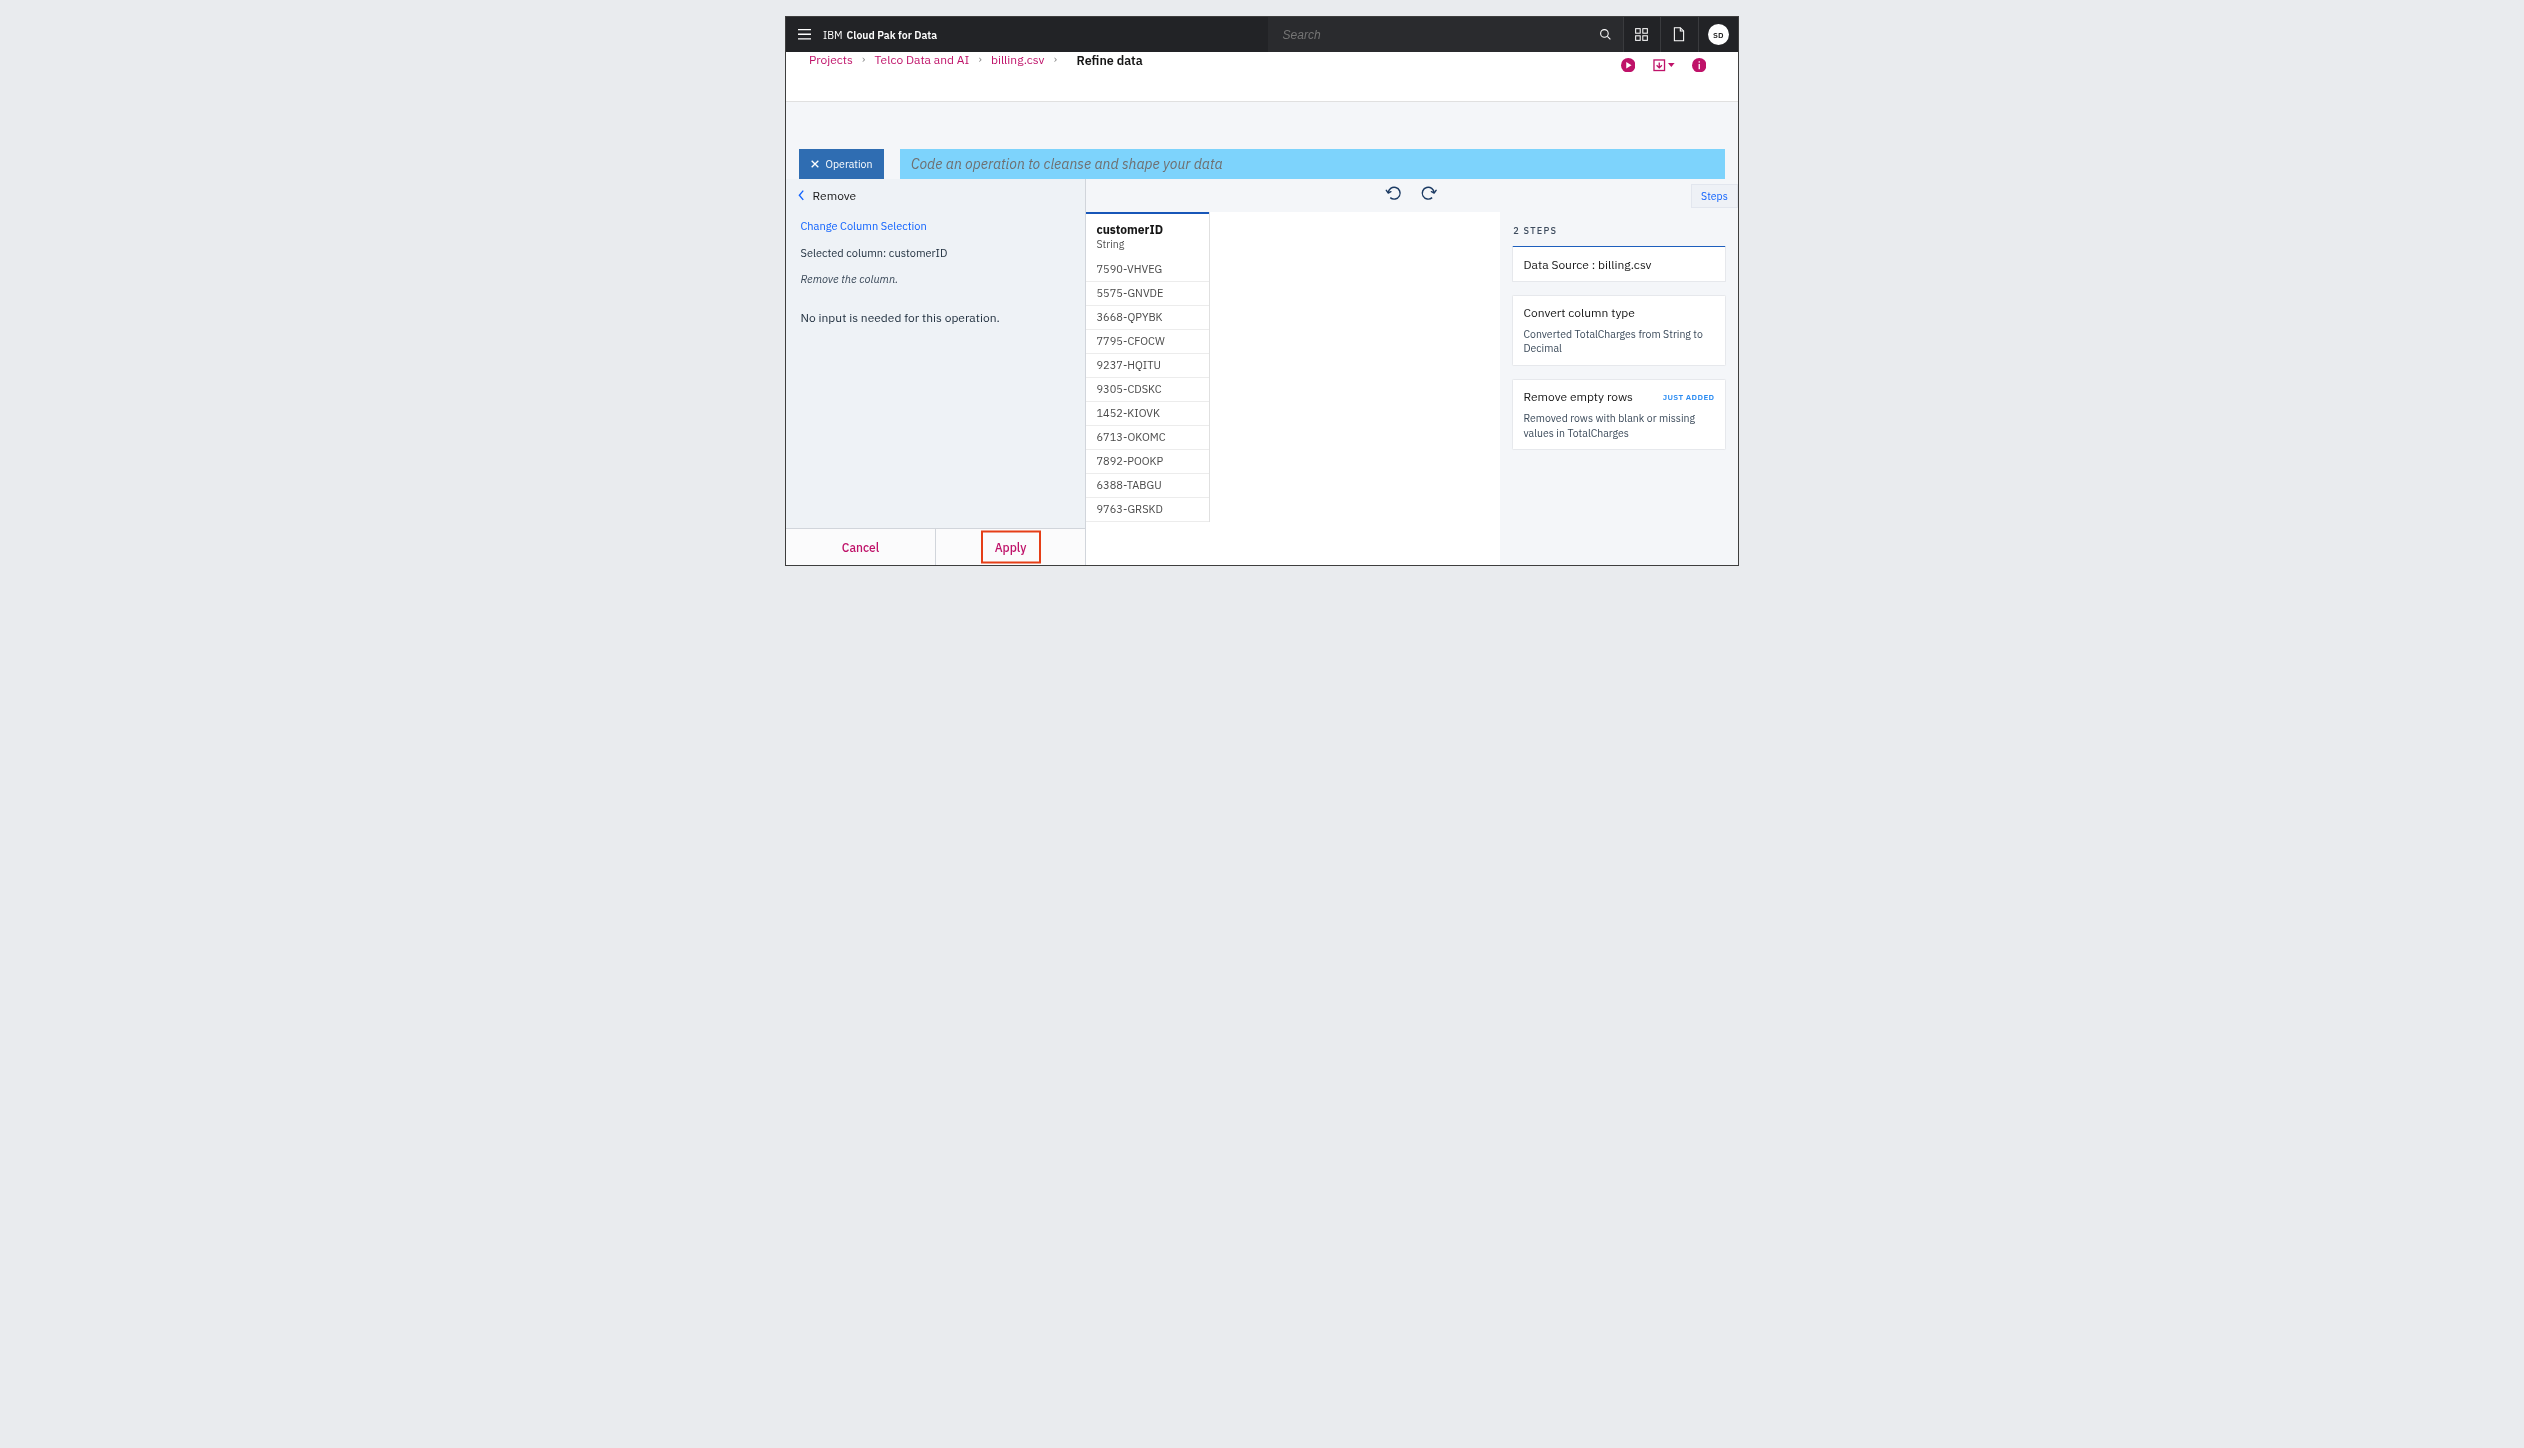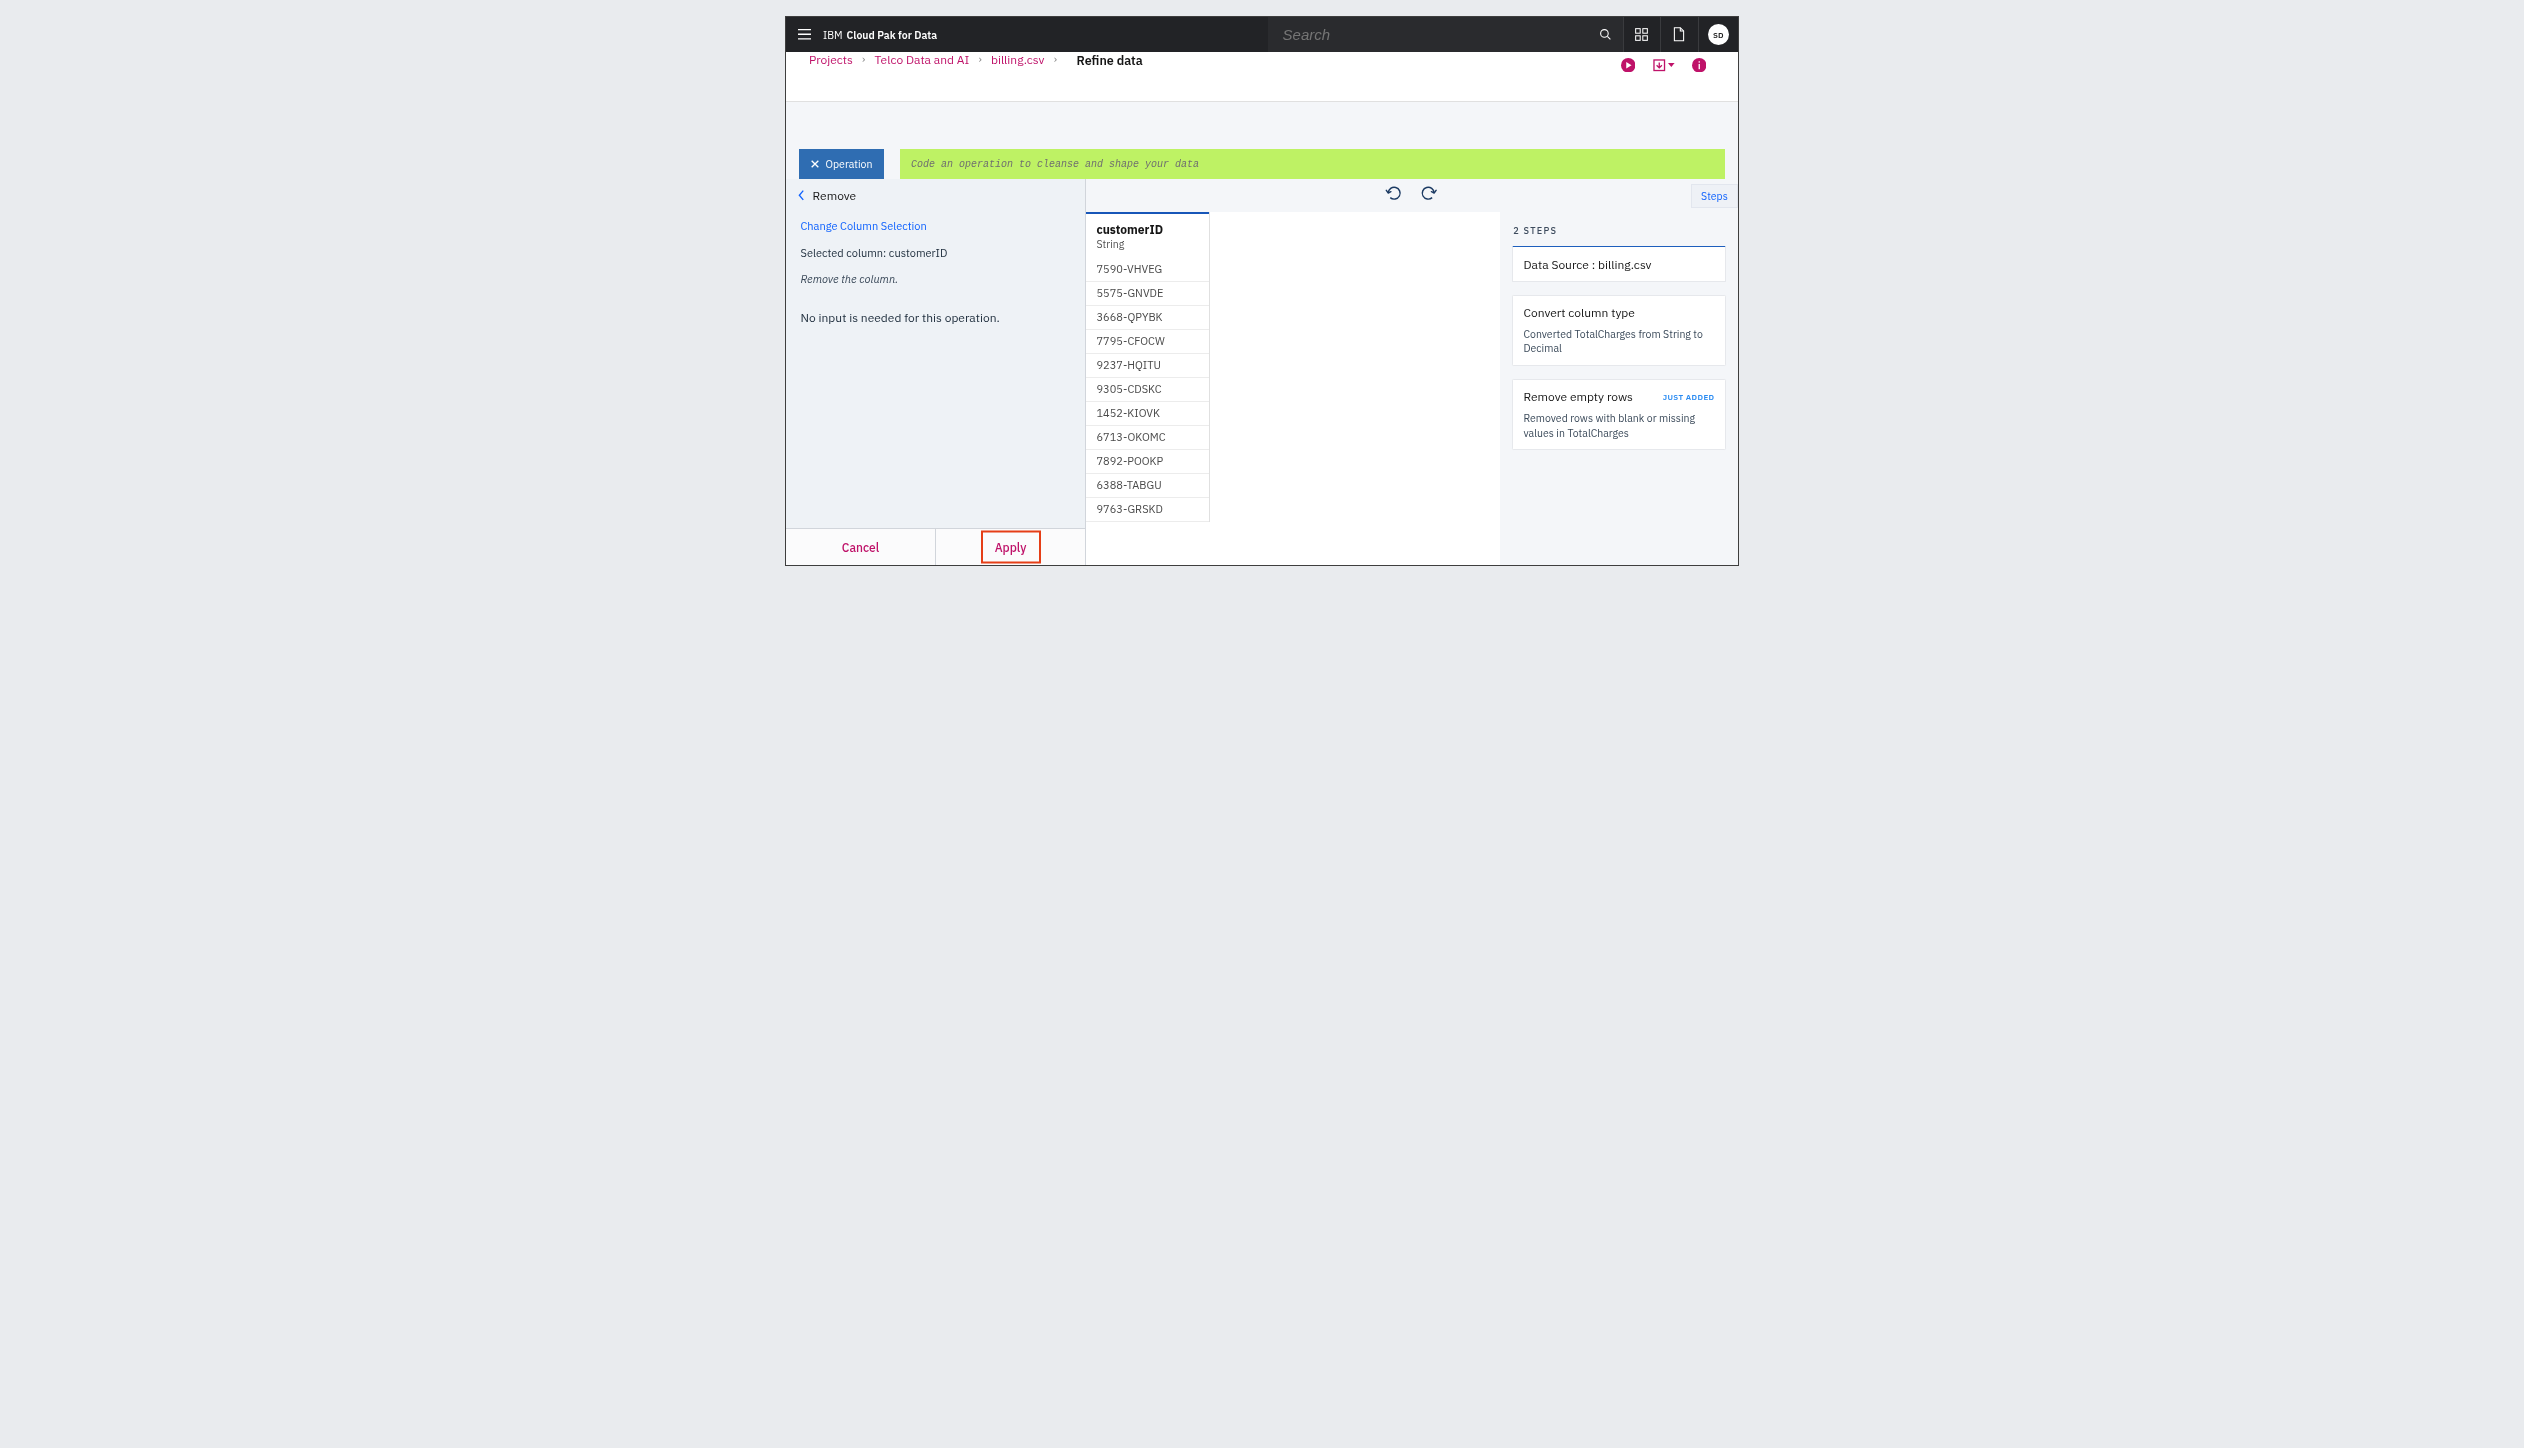--- a/index.html
+++ b/index.html
@@ -47,21 +47,21 @@
   }
   .brand { display:flex; align-items:baseline; gap:4px; font-size:10.5px; }
   .brand .light { font-weight:400; }
   .brand .bold { font-weight:600; }
   .header-search {
     margin-left:auto;
     height:35px; width:355px; display:flex; align-items:center; padding:0 10.5px 0 13px;
     background:#2a2b2e;
   }
   .header-search input {
-    flex:1; background:transparent; border:0; outline:0; color:#d0d0d0; font-style:italic; font-size:15px;
+    flex:1; background:transparent; border:0; outline:0; color:#d0d0d0; font-style:italic; font-size:12px;
   }
   .hdr-icon { width:37px; height:35px; display:flex; align-items:center; justify-content:center; color:#fff; }
   .hdr-sep { width:0.7px; height:35px; background:#3a3b3e; }
   .avatar {
     width:21px;height:21px;border-radius:50%;background:#fff;color:#222;display:flex;align-items:center;justify-content:center;font-size:8px;font-weight:600; margin:0 9.2px;
   }
   
   .breadcrumb-bar {
     height:50px; background:#fff; border-bottom:0.7px solid var(--border);
     display:flex; align-items:flex-start; padding:0 23px;
@@ -76,21 +76,21 @@
 
   
   .gap1 { height:47px; }
 
   
   .op-row { display:flex; padding:0 13px; gap:16px; }
   .op-chip {
     background:#2f6db2; color:#fff; height:30px; padding:0 12px; display:flex; align-items:center; gap:6.6px; font-size:10.5px;
   }
   .code-bar {
-    flex:1; background:#bef264; height:30px; display:flex; align-items:center; padding:0 10.5px; color:#6f6f6f; font-style:italic; font-size:10px;font-family:Liberation Mono, monospace;
+    flex:1; background:#7dd3fc; height:30px; display:flex; align-items:center; padding:0 10.5px; color:#6f6f6f; font-style:italic; font-size:14px;
   }
 
   
   .workspace {
     display:flex; align-items:stretch; margin-top:0; flex:1; min-height:0;
   }
   .left-panel {
     width:300px; background: var(--panel-bg); border-right:0.7px solid var(--border2); display:flex; flex-direction:column; position:relative;
   }
   .lp-header {

